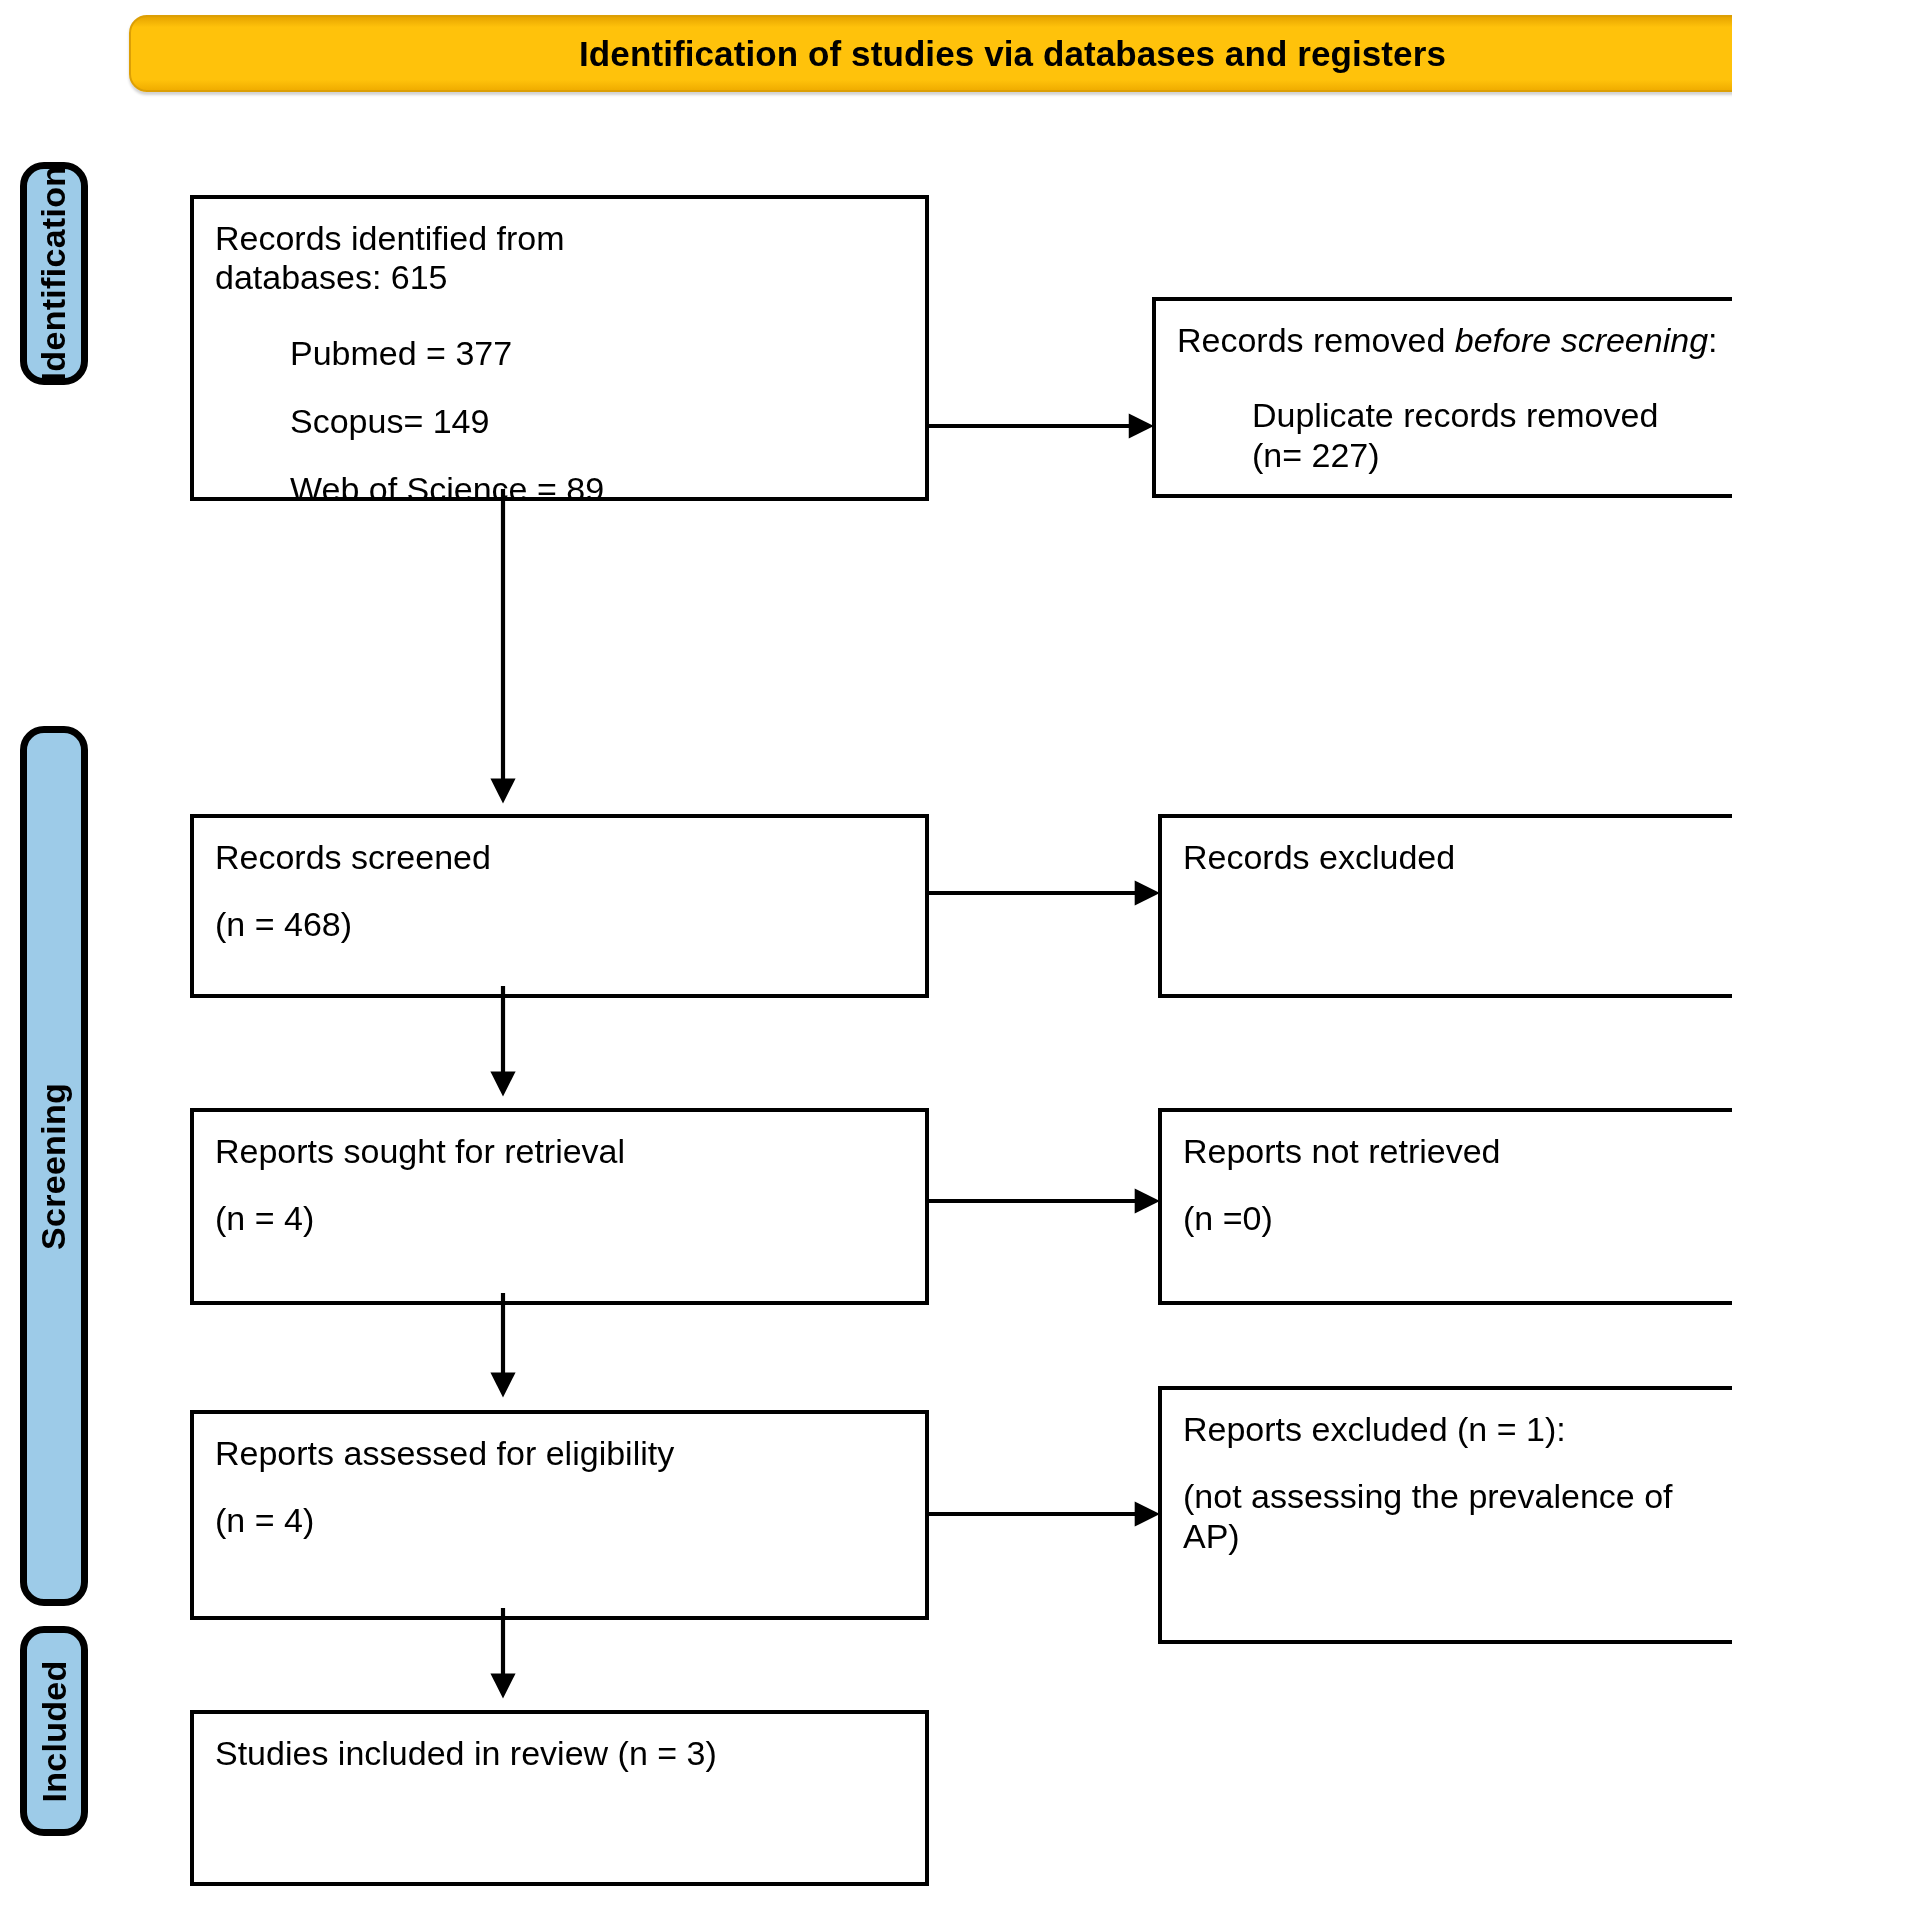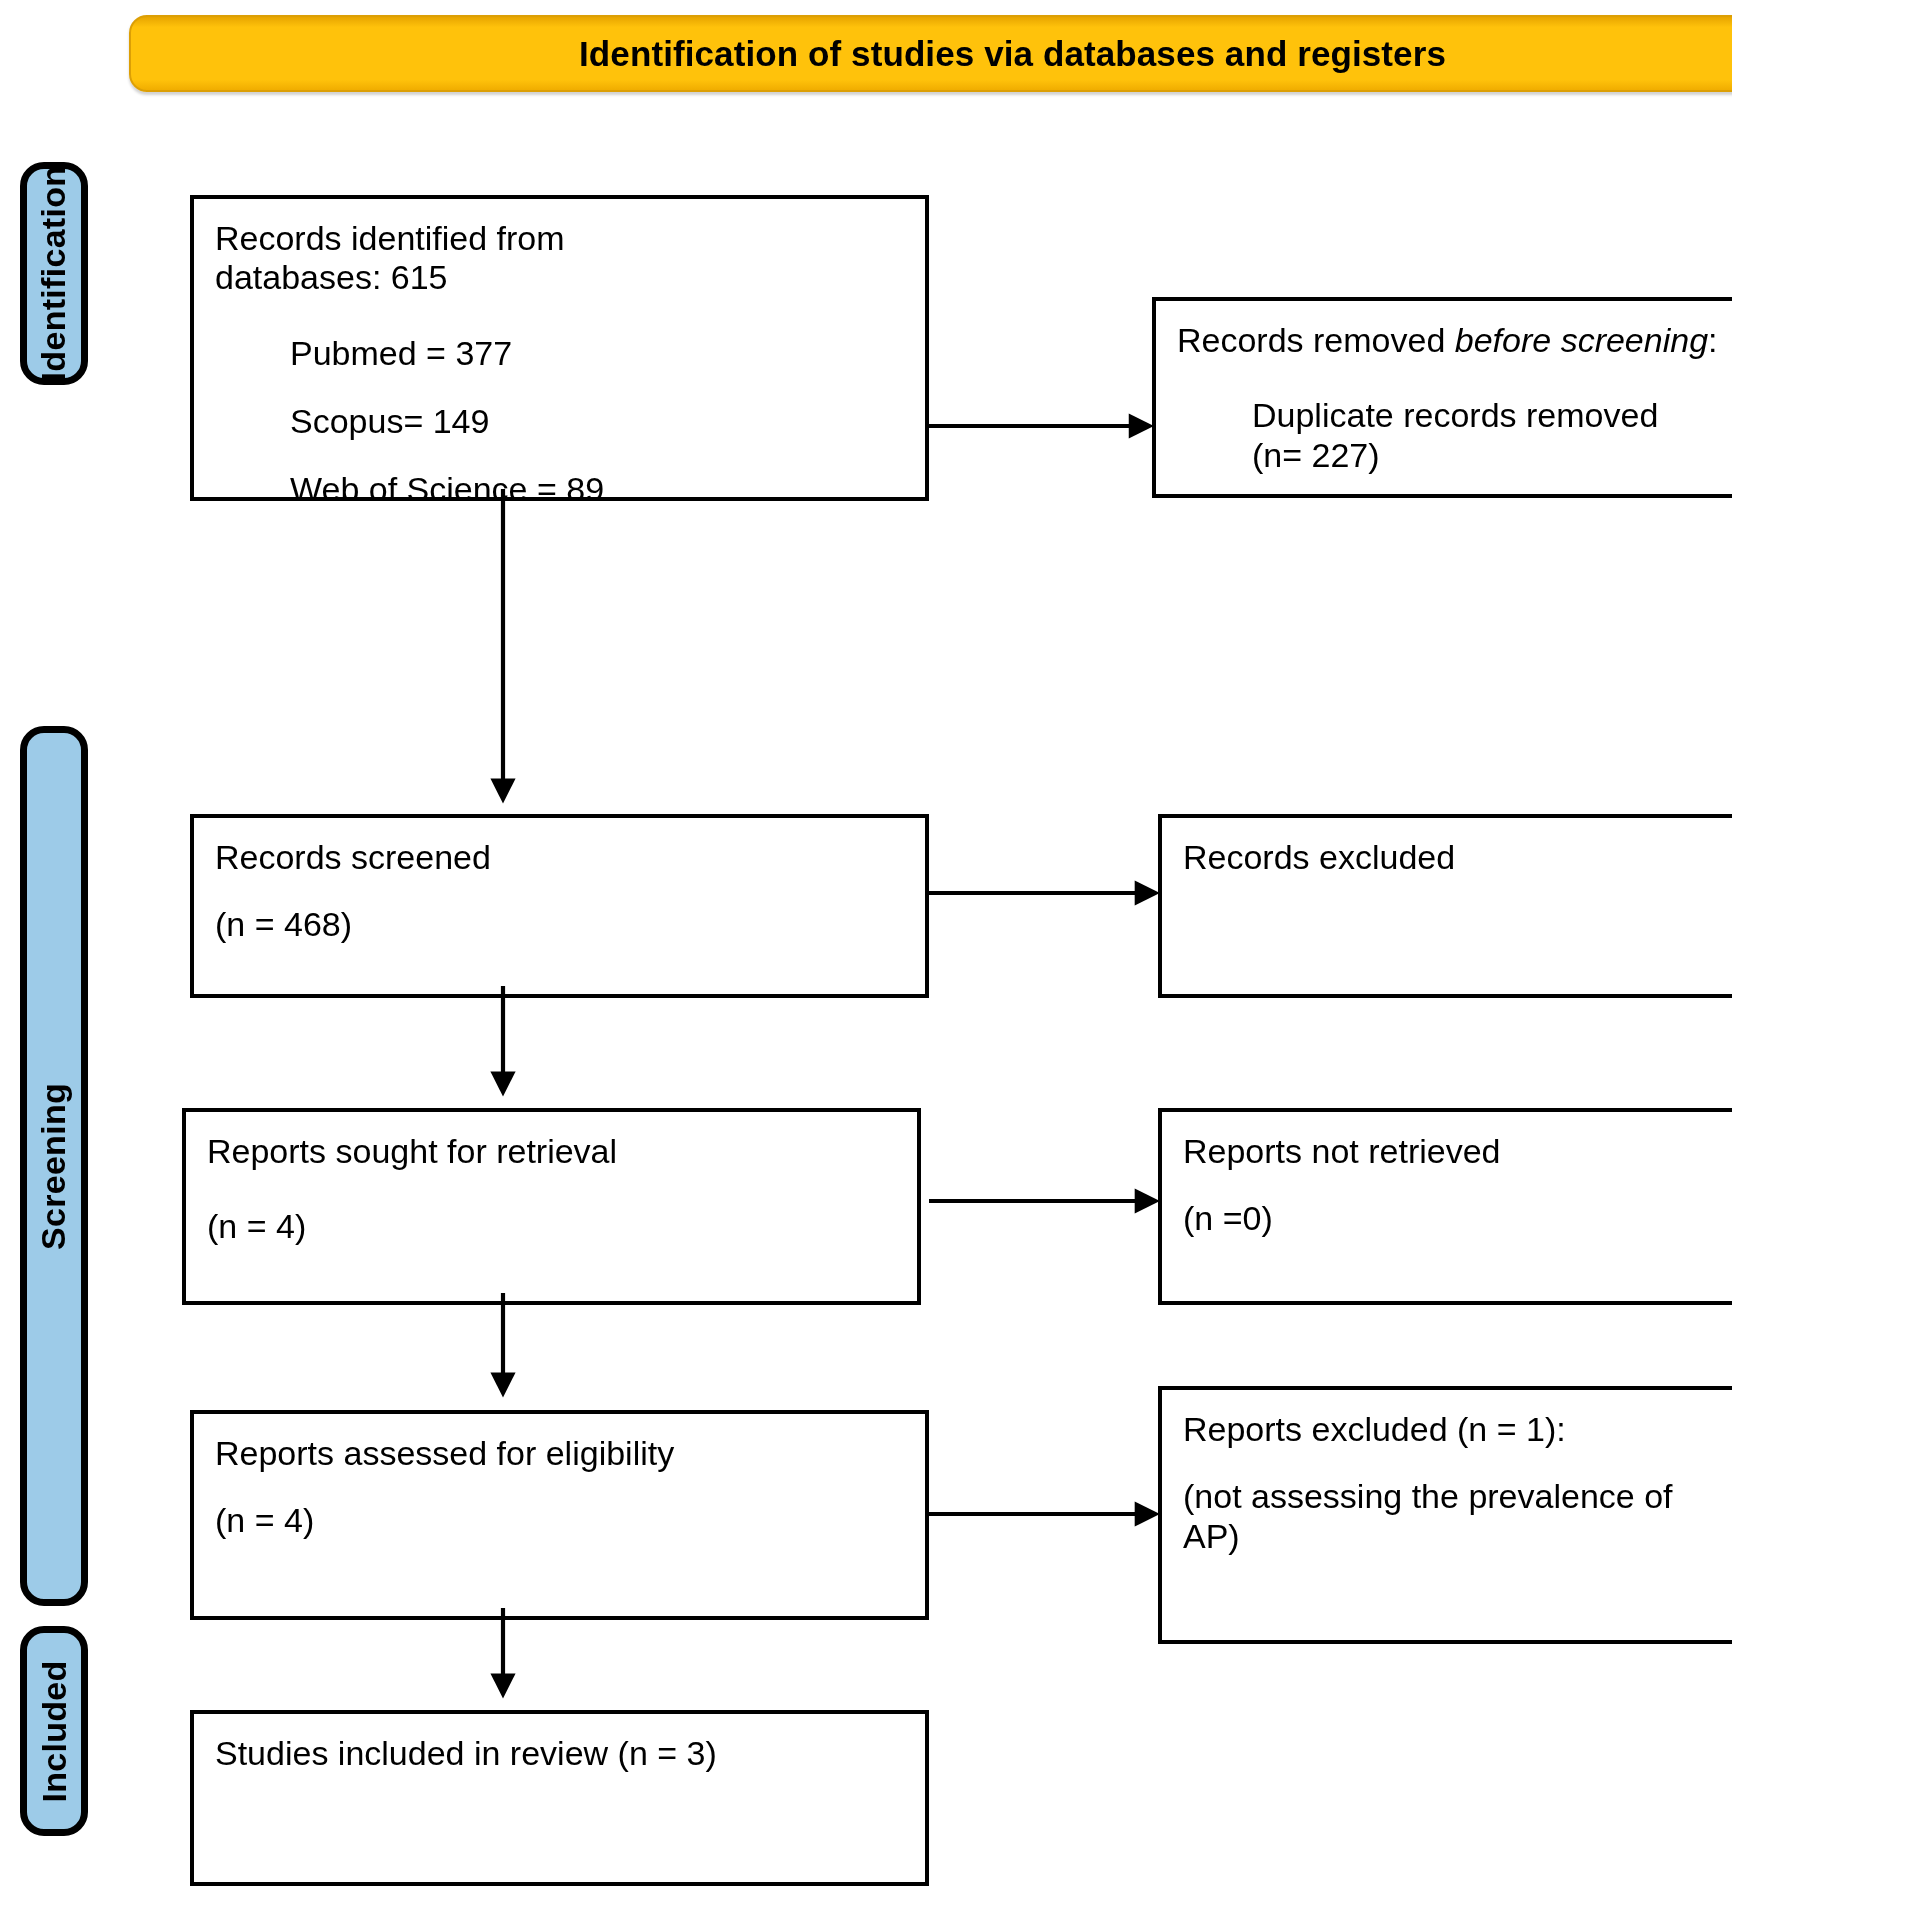--- a/index.html
+++ b/index.html
@@ -86,21 +86,21 @@
     white-space: pre-wrap;
   }
   .flow-line.indent { margin-left: 75px; }
   .flow-line.gap-lg { margin-top: 36px; }
   .flow-line.gap-md { margin-top: 28px; }
   .flow-line em { font-style: italic; }
 
   
   #box-identified   { left: 190px;  top: 183px;  width: 739px; height: 306px; }
   #box-screened     { left: 190px;  top: 802px; width: 739px; height: 184px; }
-  #box-sought       { left: 182px;  top: 1096px; width: 739px; height: 197px; gap: 8px; }
+  #box-sought       { left: 190px;  top: 1096px; width: 739px; height: 197px; }
   #box-assessed     { left: 190px;  top: 1398px; width: 739px; height: 210px; }
   #box-included     { left: 190px;  top: 1698px; width: 739px; height: 176px; }
 
   
   #box-removed      { left: 1152px; top: 285px;  width: 732px; height: 201px; }
   #box-excluded     { left: 1158px; top: 802px; width: 726px; height: 184px; }
   #box-not-retrieved{ left: 1158px; top: 1096px; width: 726px; height: 197px; }
   #box-rep-excluded { left: 1158px; top: 1374px; width: 726px; height: 258px; }
 
   

